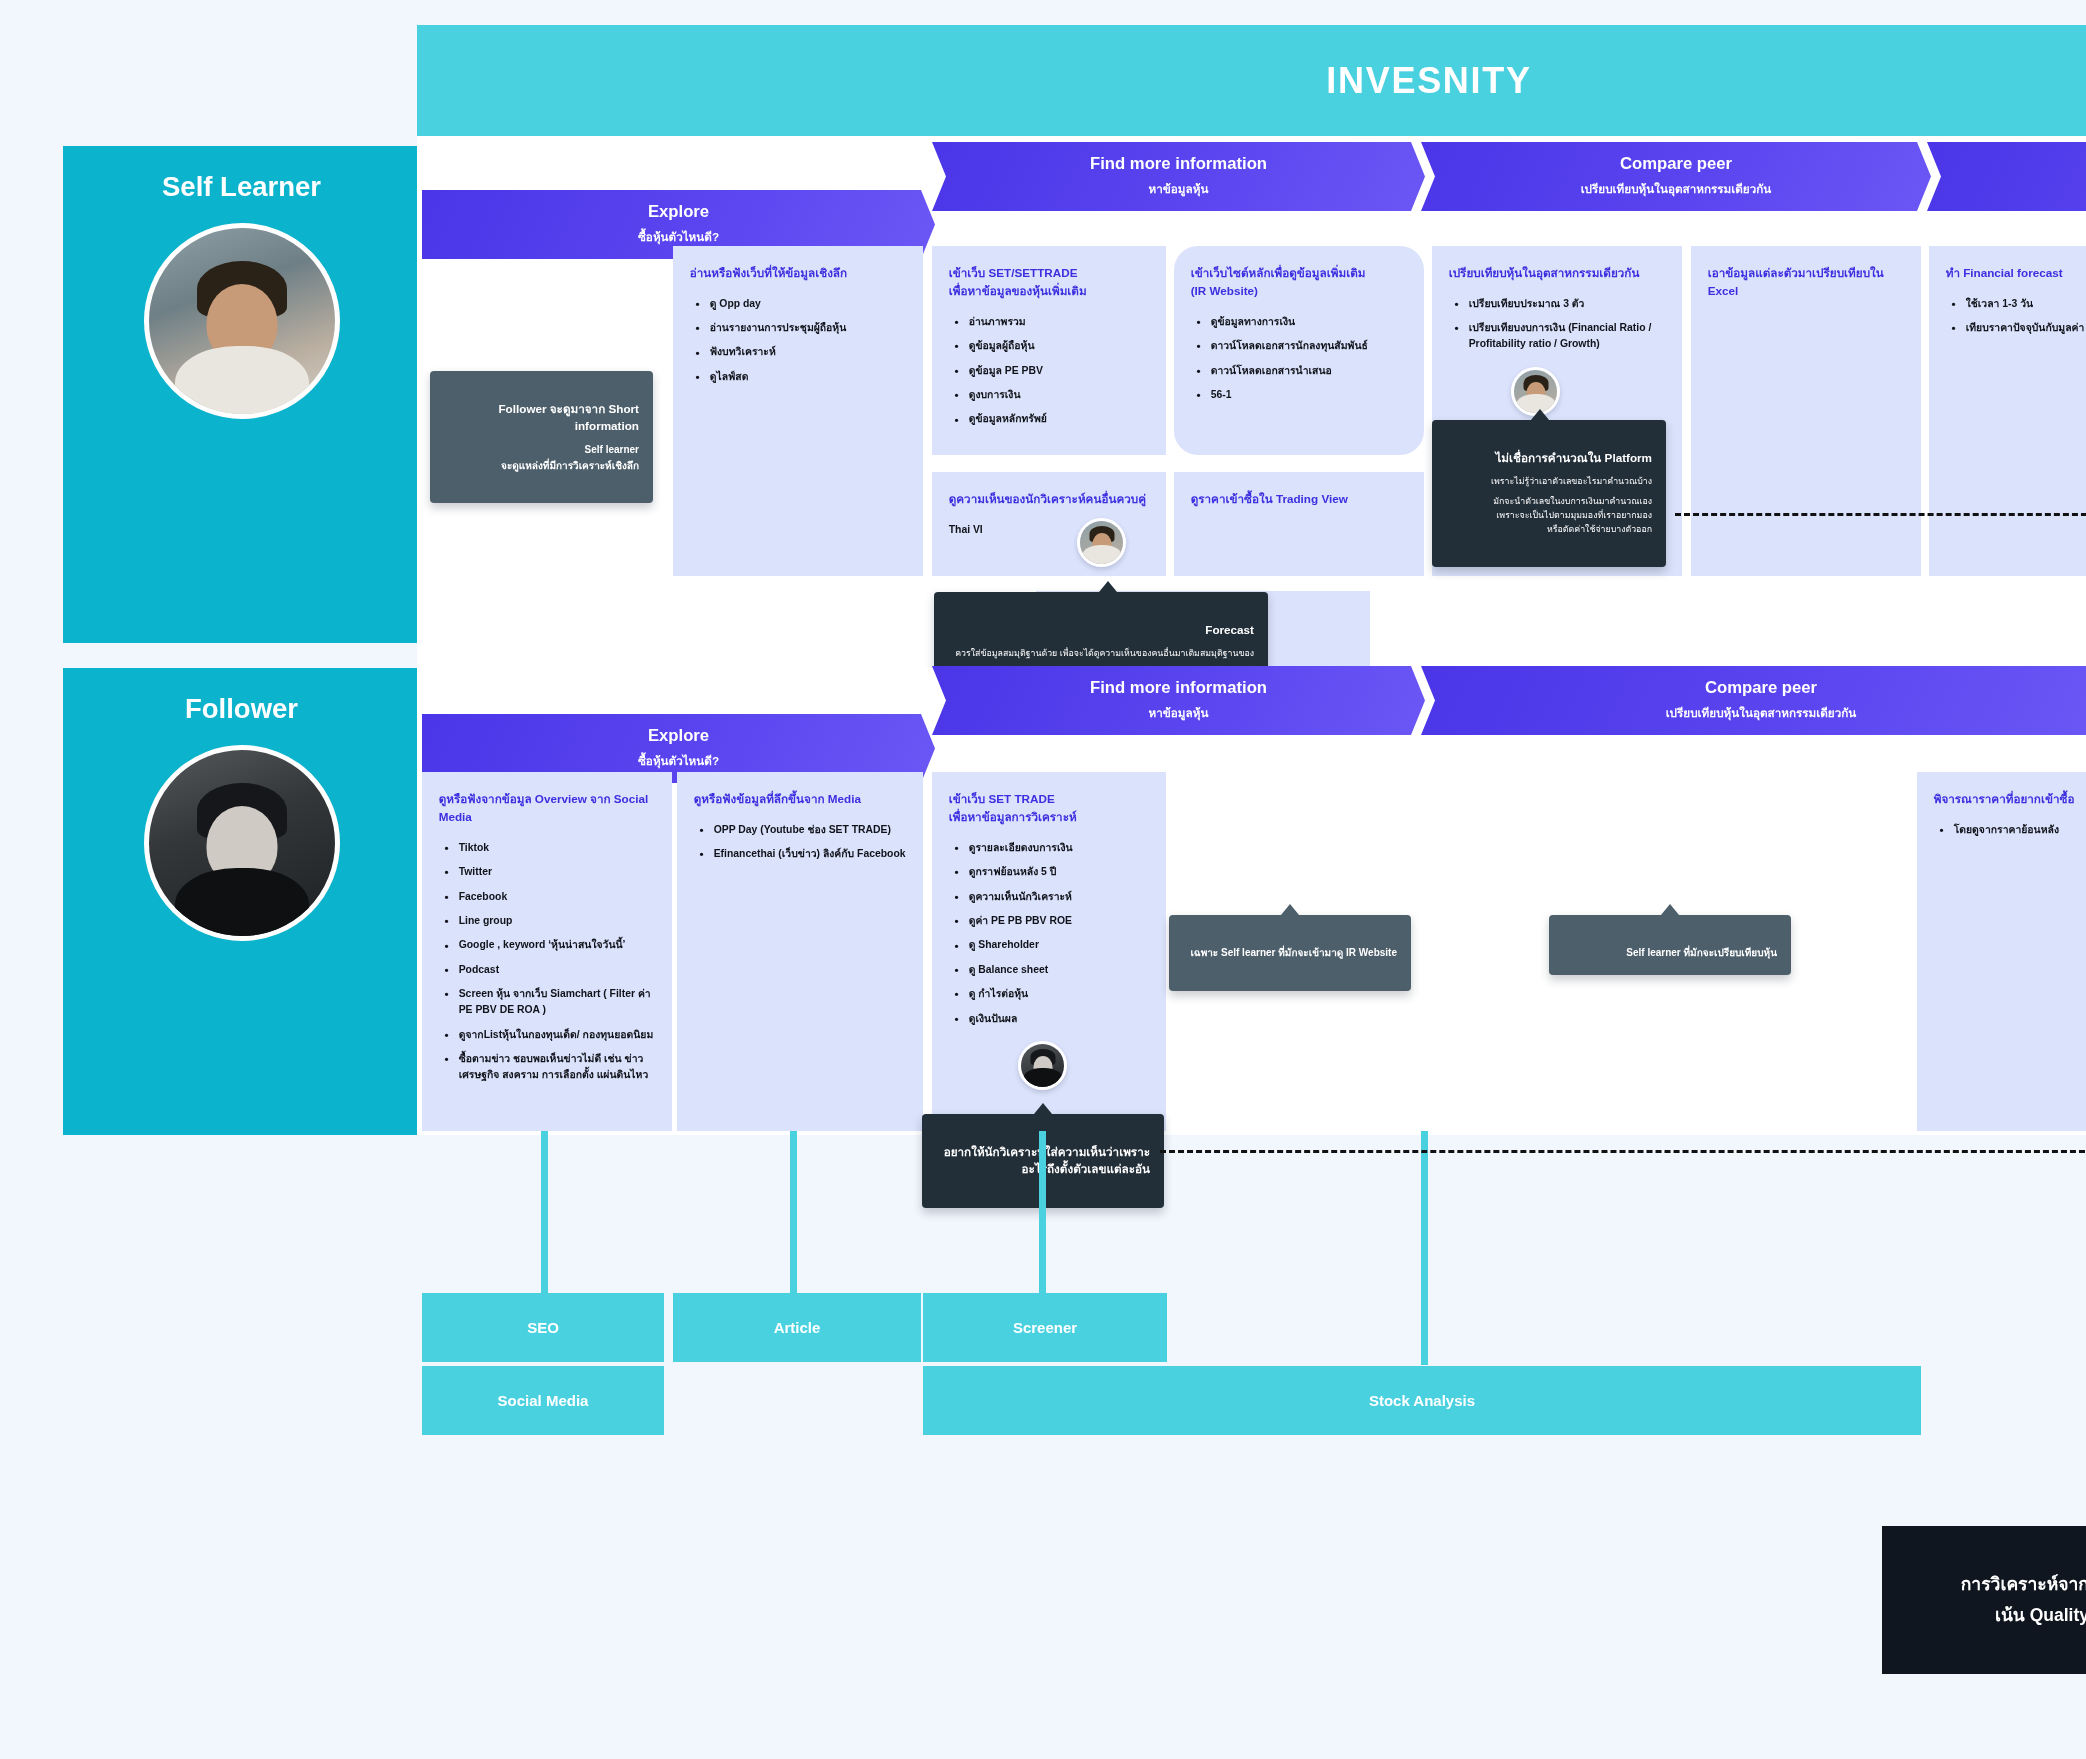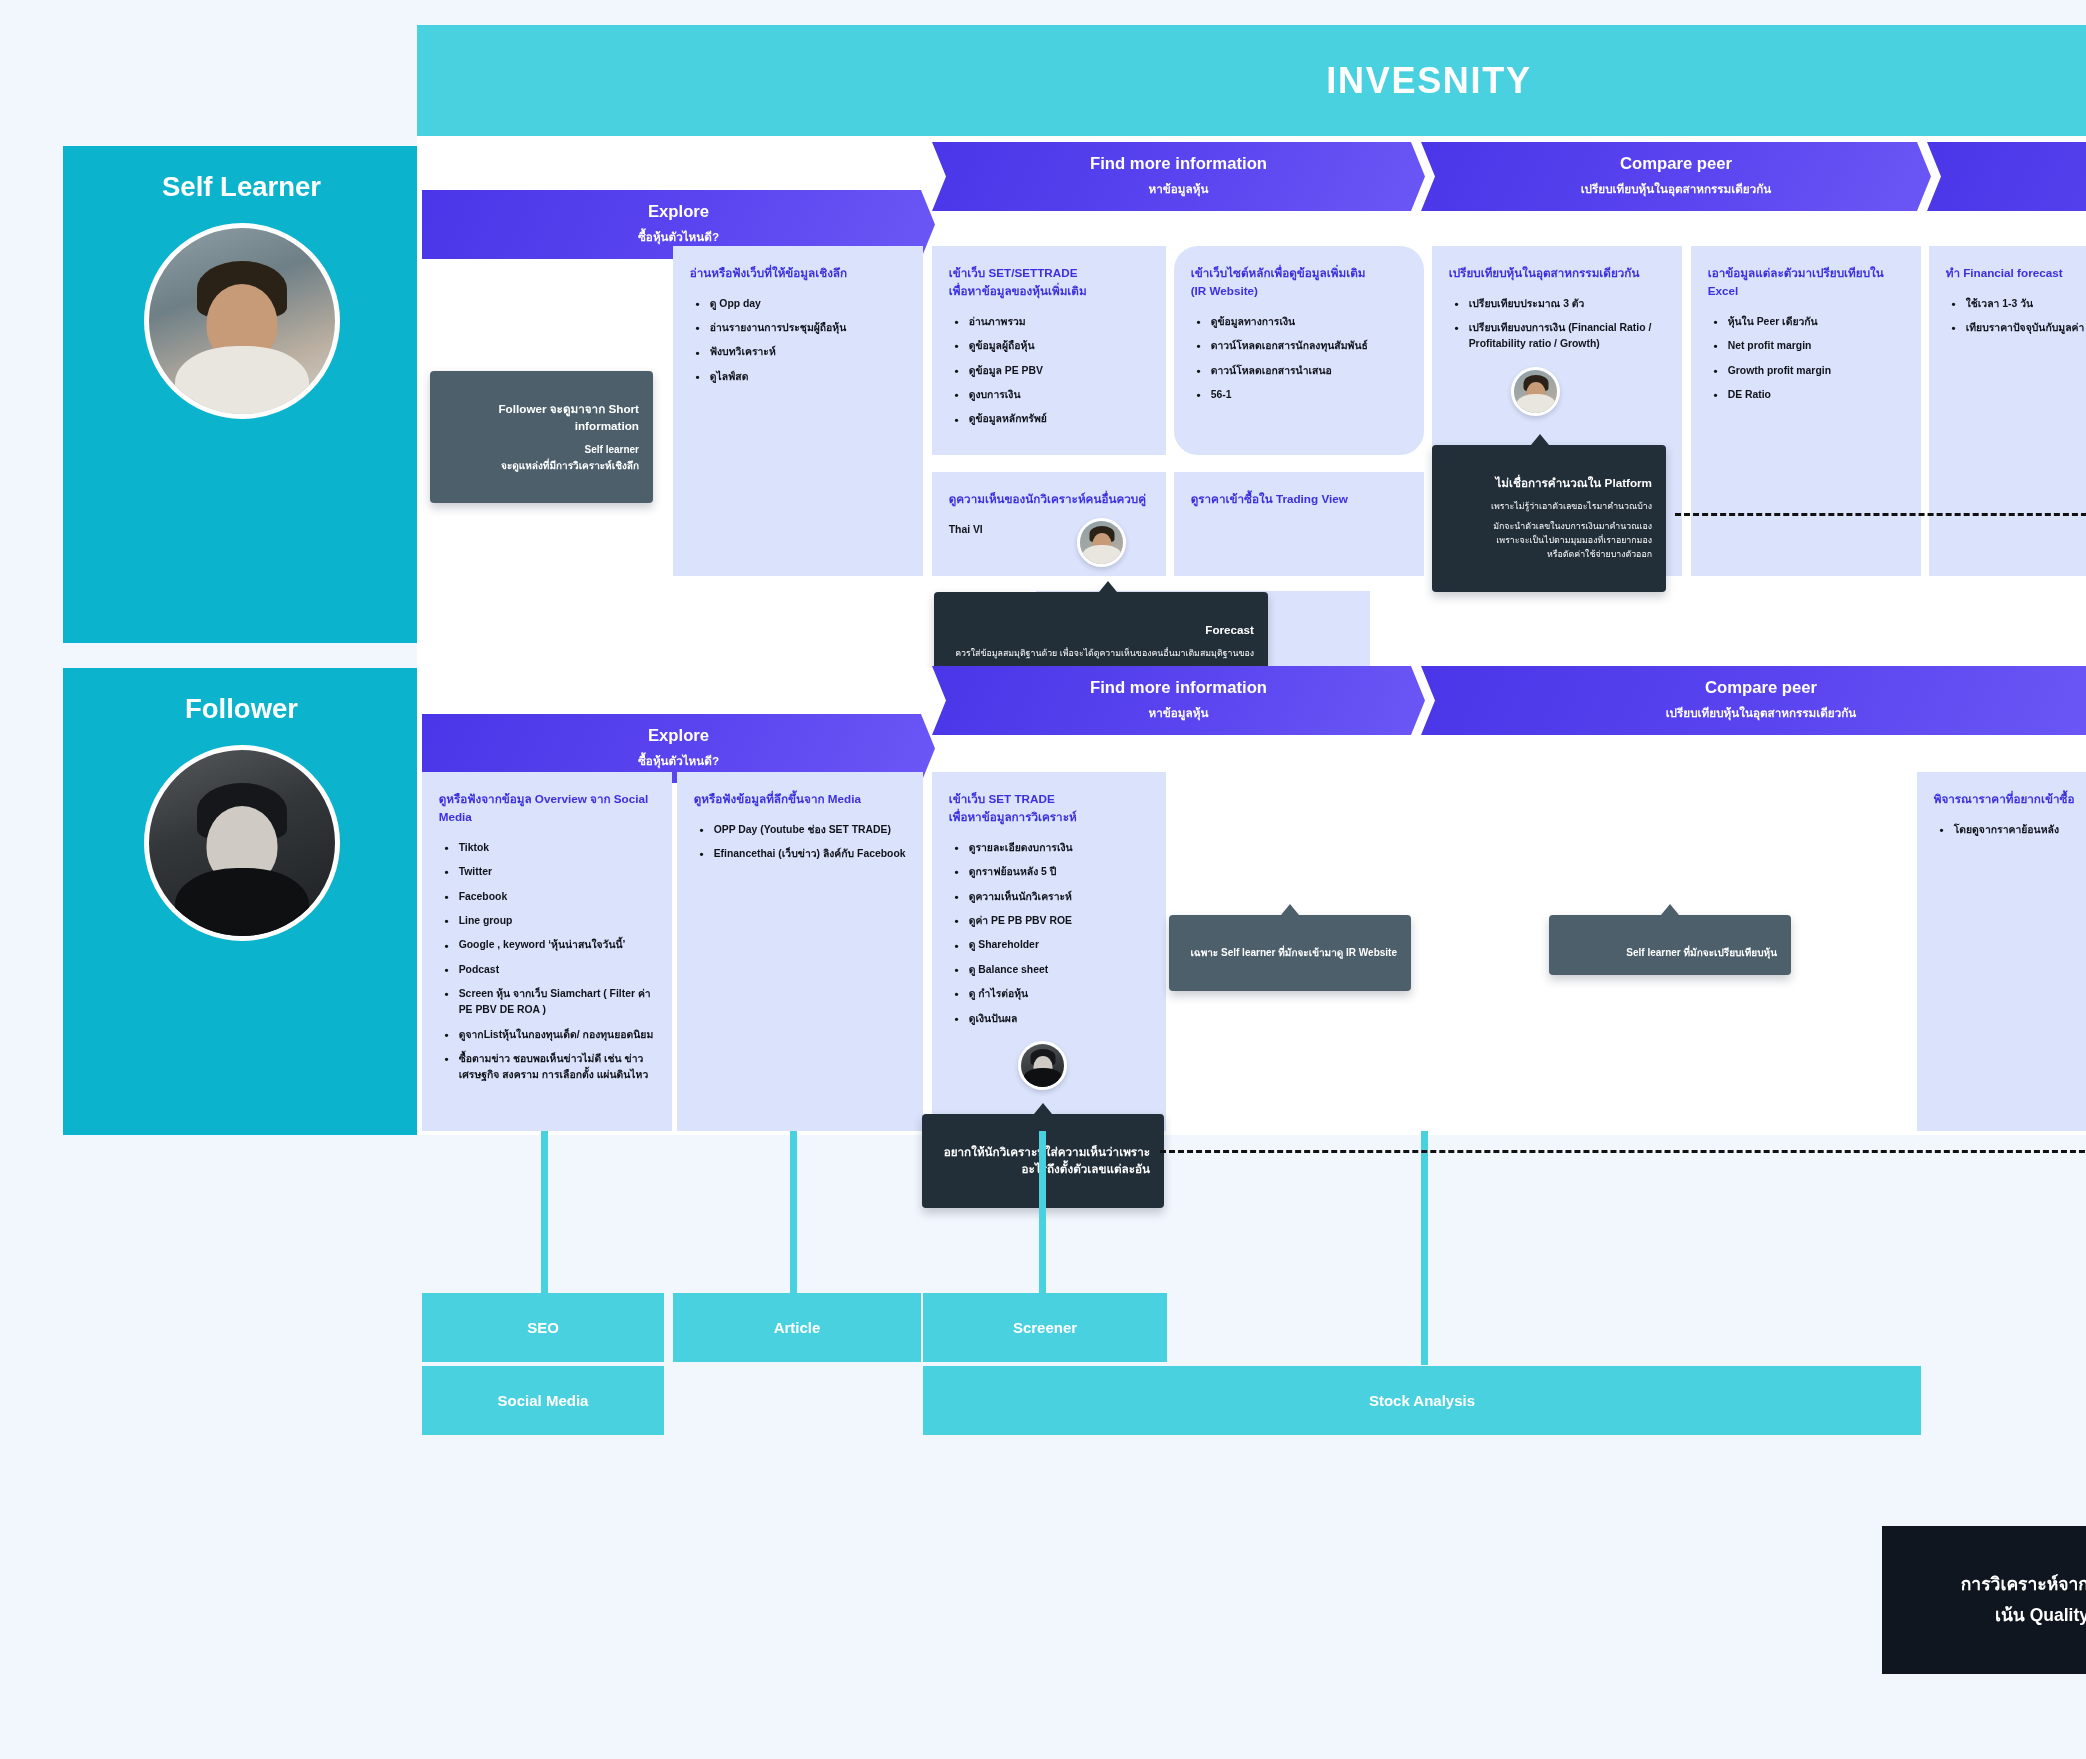--- a/index.html
+++ b/index.html
@@ -243,26 +243,20 @@
 </div>
 <div class="chip" style="left:1511px; top:367px;">
   <div style="position:absolute;inset:0;background:linear-gradient(160deg,#8fa0a6,#b9aea0);"></div>
   <div class="hair" style="background:#2a2117;"></div>
   <div class="face" style="background:#c79a78;"></div>
   <div class="body" style="background:#e9e6df;"></div>
 </div>
 
 <div class="abs card" style="left:1691px; top:246px; width:230px; height:330px;">
   <div class="card-title">เอาข้อมูลแต่ละตัวมาเปรียบเทียบใน Excel</div>
-  <ul>
-    <li>หุ้นใน Peer เดียวกัน</li>
-    <li>Net profit margin</li>
-    <li>Growth profit margin</li>
-    <li>DE Ratio</li>
-  </ul>
 </div>
 
 <div class="abs card" style="left:1929px; top:246px; width:234px; height:330px;">
   <div class="card-title">ทำ Financial forecast</div>
   <ul>
     <li>ใช้เวลา 1-3 วัน</li>
     <li>เทียบราคาปัจจุบันกับมูลค่า</li>
   </ul>
 </div>
 
@@ -271,21 +265,21 @@
   <div class="tip-line b">Self learner</div>
   <div class="tip-line b">จะดูแหล่งที่มีการวิเคราะห์เชิงลึก</div>
 </div>
 
 <div class="tip dark" style="left:934px; top:592px; width:334px;">
   <div class="arrow" style="left:174px;"></div>
   <div class="tip-head">Forecast</div>
   <div class="tip-small">ควรใส่ข้อมูลสมมุติฐานด้วย เพื่อจะได้ดูความเห็นของคนอื่นมาเติมสมมุติฐานของเรา</div>
 </div>
 
-<div class="tip dark" style="left:1432px; top:445px; width:234px;">
+<div class="tip dark" style="left:1432px; top:420px; width:234px;">
   <div class="arrow" style="left:108px;"></div>
   <div class="tip-head">ไม่เชื่อการคำนวณใน Platform</div>
   <div class="tip-small">เพราะไม่รู้ว่าเอาตัวเลขอะไรมาคำนวณบ้าง</div>
   <div class="tip-small" style="margin-top:5.8px;">มักจะนำตัวเลขในงบการเงินมาคำนวณเอง</div>
   <div class="tip-small">เพราะจะเป็นไปตามมุมมองที่เราอยากมอง</div>
   <div class="tip-small">หรือตัดค่าใช้จ่ายบางตัวออก</div>
 </div>
 
 <div class="abs persona" style="left:63px; top:668px; width:357px; height:467px;">
   <span class="persona-name">Follower</span>

